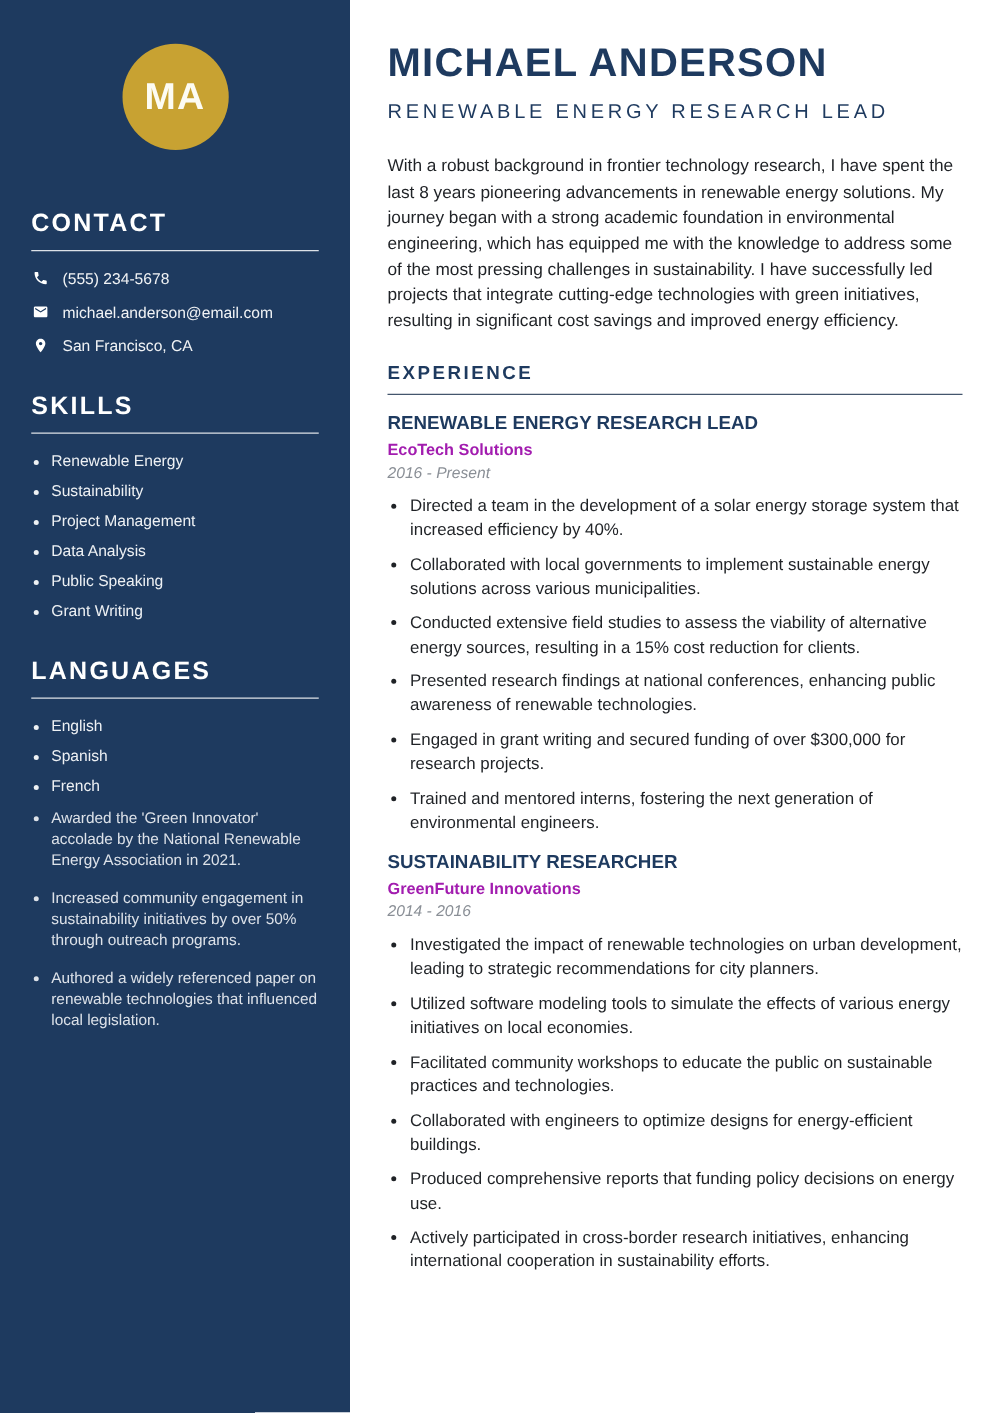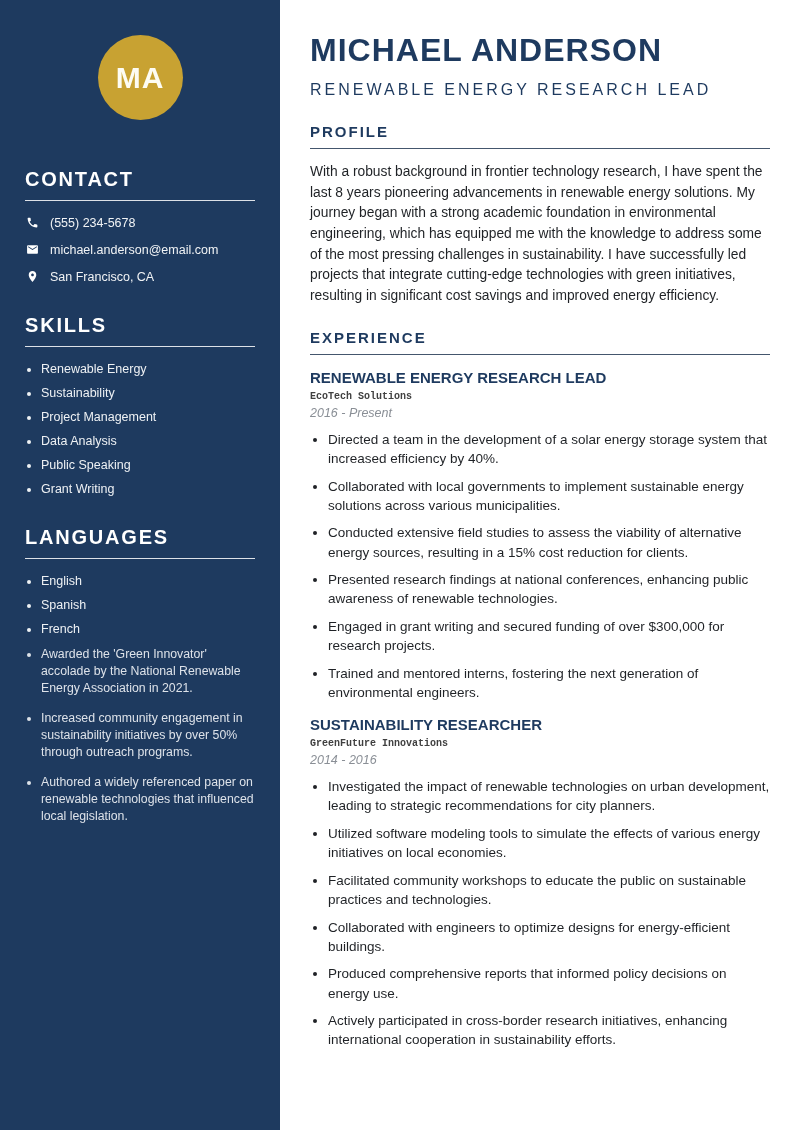--- a/index.html
+++ b/index.html
@@ -29,21 +29,21 @@
 
   
   .main { flex:1; padding:30px 30px 30px 30px; background:#fff; }
   .name { color:#1e3a5f; font-size:32px; font-weight:700; letter-spacing:1px; margin:2px 0 12px; }
   .job-headline { color:#1e3a5f; font-size:16px; font-weight:500; letter-spacing:3px; margin-bottom:24px; }
   .section-heading { color:#1e3a5f; font-size:15px; font-weight:700; letter-spacing:2px;
                      padding-bottom:8px; border-bottom:1px solid #44566d; margin:22px 0 13px; }
   .profile-text { font-size:13.8px; line-height:1.5; color:#1f2226; }
   .job { margin-bottom:14px; }
   .job-title { color:#1e3a5f; font-size:15px; font-weight:700; margin:14px 0 5px; }
-  .company { color:#404040; font-size:10px; font-weight:700; margin-bottom:4px;font-family:Liberation Mono, monospace; }
+  .company { color:#a21caf; font-size:13px; font-weight:700; margin-bottom:4px; }
   .dates { color:#8a8f96; font-size:12.5px; font-style:italic; margin-bottom:10px; }
   .job-bullets { list-style:disc; padding-left:18px; }
   .job-bullets li { font-size:13.5px; line-height:1.42; color:#1f2226; margin-bottom:8.5px; }
 </style>
 </head>
 <body>
 
 <div class="page">
 
   <aside class="sidebar">
@@ -112,21 +112,20 @@
       </ul>
     </section>
 
   </aside>
 
   <main class="main">
 
     <h1 class="name">MICHAEL ANDERSON</h1>
     <div class="job-headline">RENEWABLE ENERGY RESEARCH LEAD</div>
 
-    <h2 class="section-heading">PROFILE</h2>
     <p class="profile-text">With a robust background in frontier technology research, I have spent the last 8 years pioneering advancements in renewable energy solutions. My journey began with a strong academic foundation in environmental engineering, which has equipped me with the knowledge to address some of the most pressing challenges in sustainability. I have successfully led projects that integrate cutting-edge technologies with green initiatives, resulting in significant cost savings and improved energy efficiency.</p>
 
     <h2 class="section-heading">EXPERIENCE</h2>
 
     <div class="job">
       <h3 class="job-title">RENEWABLE ENERGY RESEARCH LEAD</h3>
       <div class="company">EcoTech Solutions</div>
       <div class="dates">2016 - Present</div>
       <ul class="job-bullets">
         <li>Directed a team in the development of a solar energy storage system that increased efficiency by 40%.</li>
@@ -140,19 +139,19 @@
 
     <div class="job">
       <h3 class="job-title">SUSTAINABILITY RESEARCHER</h3>
       <div class="company">GreenFuture Innovations</div>
       <div class="dates">2014 - 2016</div>
       <ul class="job-bullets">
         <li>Investigated the impact of renewable technologies on urban development, leading to strategic recommendations for city planners.</li>
         <li>Utilized software modeling tools to simulate the effects of various energy initiatives on local economies.</li>
         <li>Facilitated community workshops to educate the public on sustainable practices and technologies.</li>
         <li>Collaborated with engineers to optimize designs for energy-efficient buildings.</li>
-        <li>Produced comprehensive reports that informed policy decisions on energy use.</li>
+        <li>Produced comprehensive reports that funding policy decisions on energy use.</li>
         <li>Actively participated in cross-border research initiatives, enhancing international cooperation in sustainability efforts.</li>
       </ul>
     </div>
 
   </main>
 </div>
 
 </body></html>

